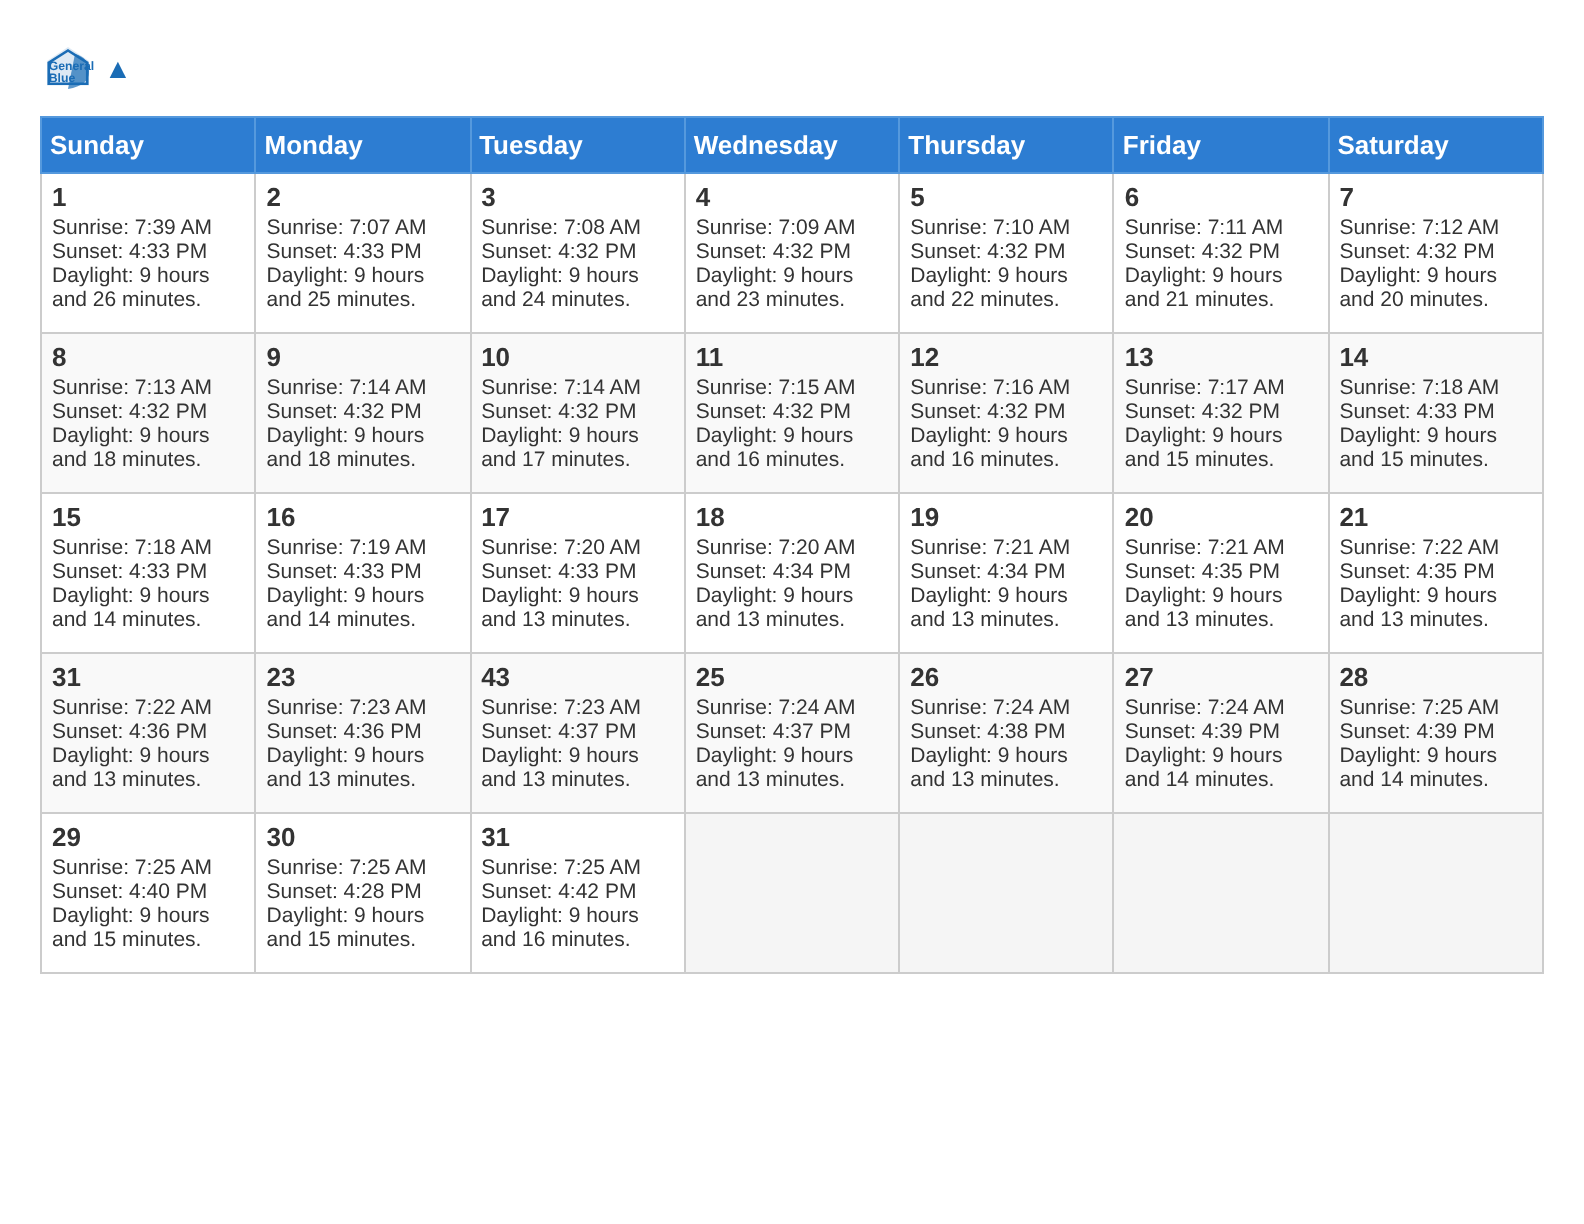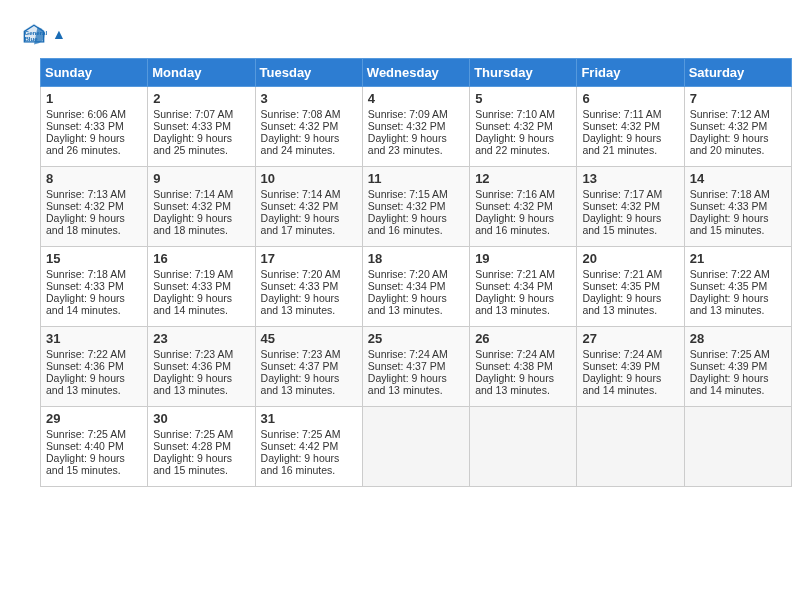--- a/index.html
+++ b/index.html
@@ -34,21 +34,20 @@
       color: #333;
     }
     .location {
       font-size: 15px;
       color: #555;
     }
     table {
       width: 100%;
       border-collapse: collapse;
       table-layout: fixed;
-      margin-left: 20px;
     }
     th {
       background-color: #2d7dd2;
       color: #fff;
       font-size: 13px;
       font-weight: bold;
       padding: 6px 4px;
       text-align: left;
       border: 1px solid #5599dd;
     }
@@ -108,21 +107,21 @@
         <th>Wednesday</th>
         <th>Thursday</th>
         <th>Friday</th>
         <th>Saturday</th>
       </tr>
   </thead>
   <tbody id="calendar-body">
       <tr>
         <td>
         <span class="day-num">1</span>
-        <span>Sunrise: 6:06 AM</span><br>
+        <span>Sunrise: 7:39 AM</span><br>
         <span>Sunset: 4:33 PM</span><br>
         <span>Daylight: 9 hours and 26 minutes.</span>
       </td>
         <td>
         <span class="day-num">2</span>
         <span>Sunrise: 7:07 AM</span><br>
         <span>Sunset: 4:33 PM</span><br>
         <span>Daylight: 9 hours and 25 minutes.</span>
       </td>
         <td>
@@ -251,21 +250,21 @@
         <span>Sunset: 4:36 PM</span><br>
         <span>Daylight: 9 hours and 13 minutes.</span>
       </td>
         <td>
         <span class="day-num">23</span>
         <span>Sunrise: 7:23 AM</span><br>
         <span>Sunset: 4:36 PM</span><br>
         <span>Daylight: 9 hours and 13 minutes.</span>
       </td>
         <td>
-        <span class="day-num">45</span>
+        <span class="day-num">43</span>
         <span>Sunrise: 7:23 AM</span><br>
         <span>Sunset: 4:37 PM</span><br>
         <span>Daylight: 9 hours and 13 minutes.</span>
       </td>
         <td>
         <span class="day-num">25</span>
         <span>Sunrise: 7:24 AM</span><br>
         <span>Sunset: 4:37 PM</span><br>
         <span>Daylight: 9 hours and 13 minutes.</span>
       </td>

